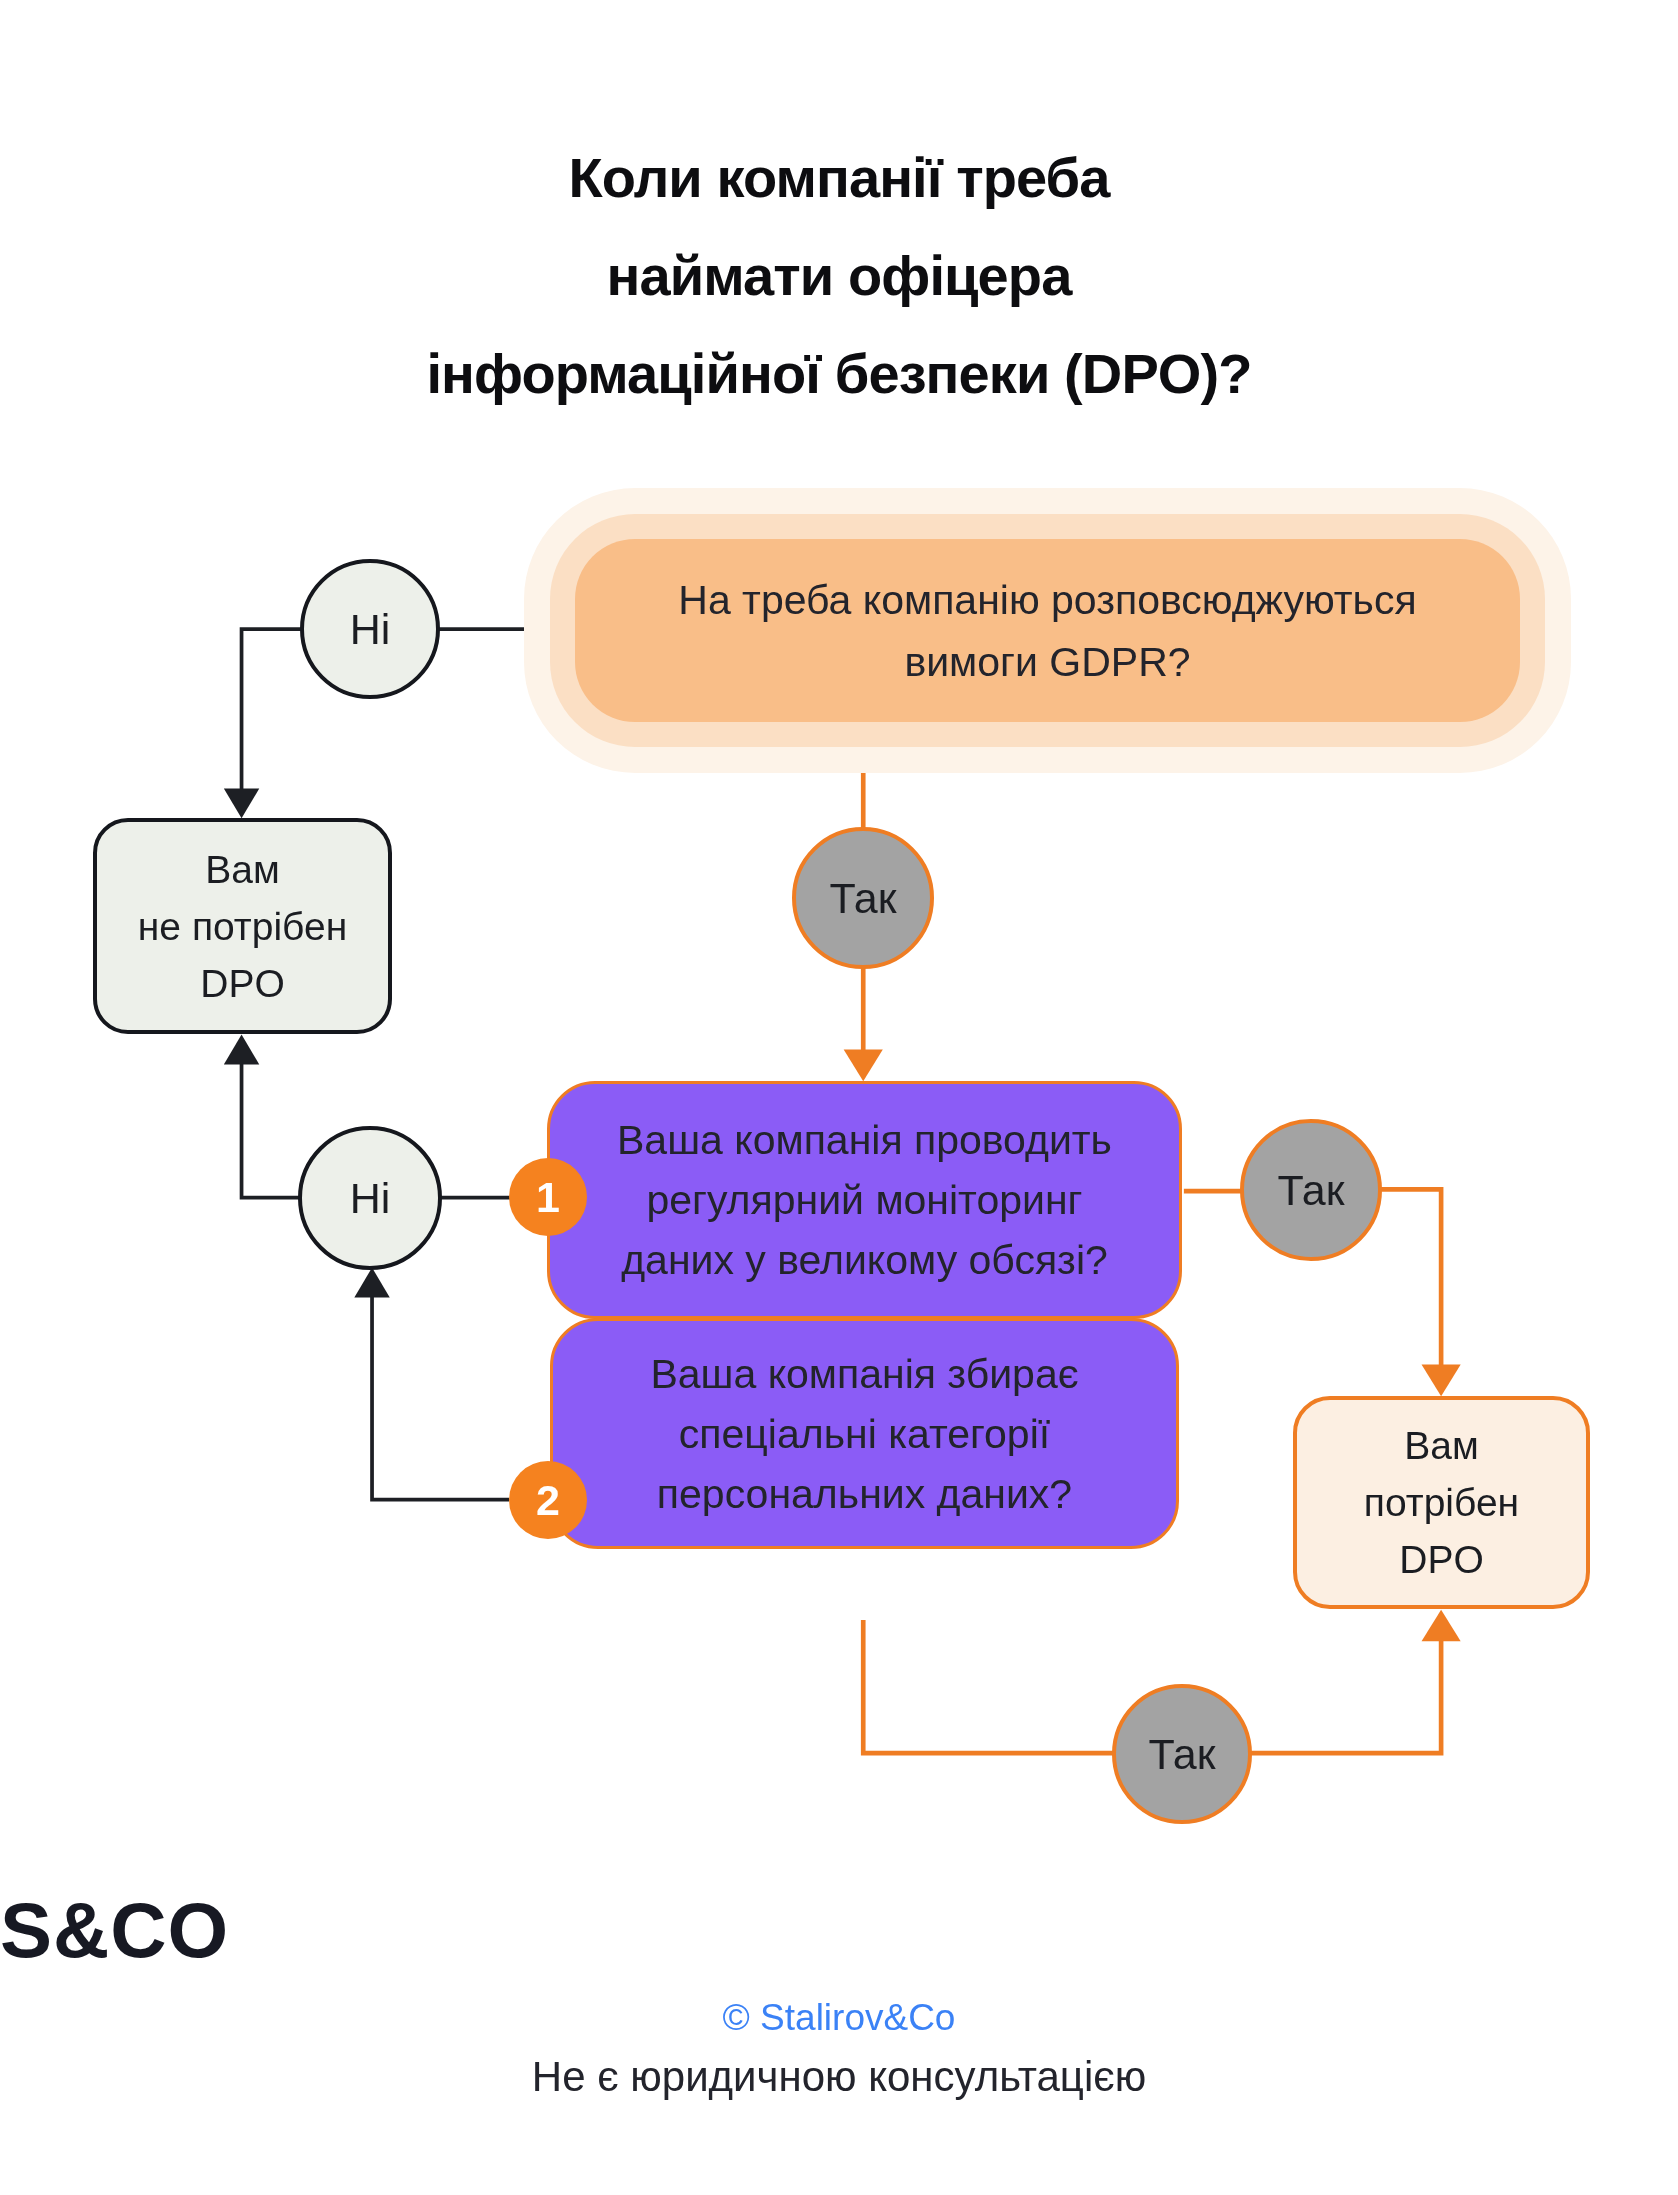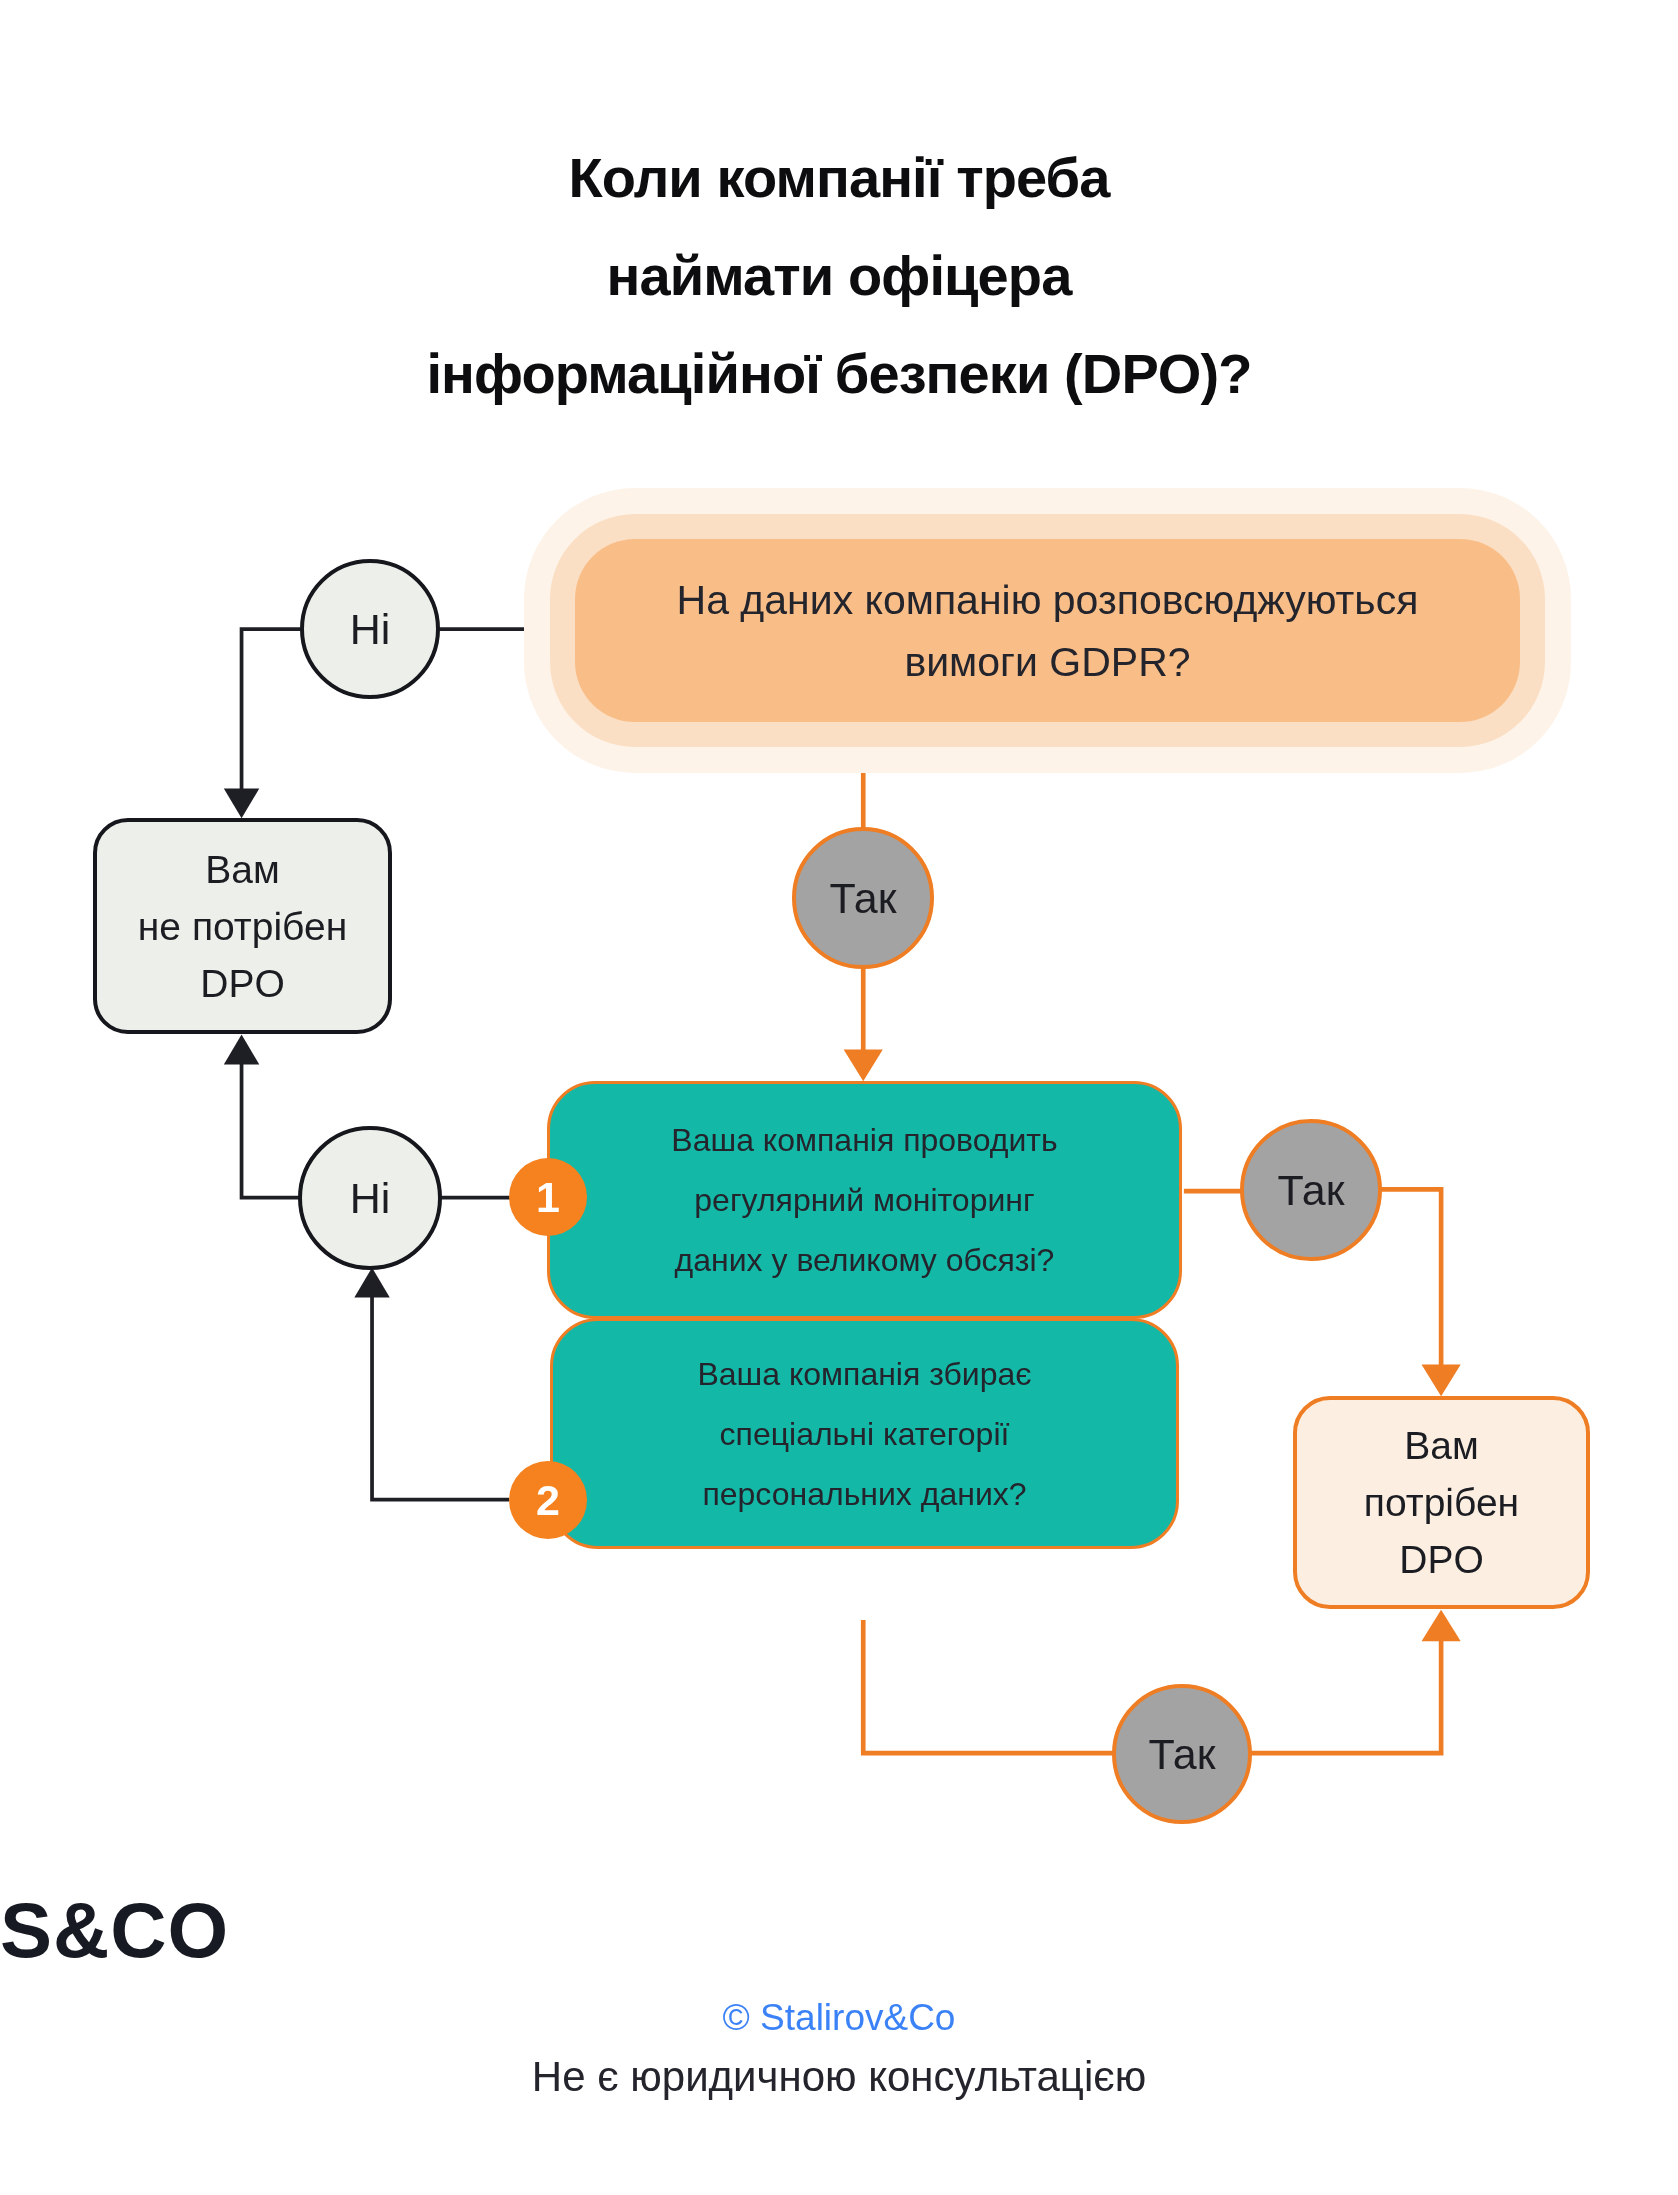--- a/index.html
+++ b/index.html
@@ -40,22 +40,22 @@
     background:#EDF0EA;border:4.7px solid #15171D;
     font-size:39px;line-height:57px;color:#1b1d22;
   }
   .result-yes{
     left:1293px;top:1396px;width:297px;height:213px;border-radius:37px;
     background:#FCEFE2;border:4.7px solid #EF7D23;
     font-size:39px;line-height:57px;color:#1b1d22;
   }
   
   .qbox{
-    background:#14b8a6;border:3.7px solid #EF7D23;border-radius:48px;
-    font-size:32px;line-height:60px;color:#23242c;
+    background:#8b5cf6;border:3.7px solid #EF7D23;border-radius:48px;
+    font-size:41px;line-height:60px;color:#23242c;
   }
   .q1{left:547px;top:1081px;width:635px;height:238px;}
   .q2{left:550px;top:1318px;width:629px;height:231px;}
   
   .badge{
     position:absolute;width:78px;height:78px;border-radius:50%;background:#F5821F;
     display:flex;align-items:center;justify-content:center;
     color:#ffffff;font-size:43px;font-weight:700;z-index:5;
   }
   .badge1{left:509px;top:1158px;}
@@ -104,21 +104,21 @@
       <polygon points="926,1160 905,1126 947,1126"></polygon>
       <polygon points="1546,1498 1525,1464 1567,1464"></polygon>
       <polygon points="1546,1727 1525,1761 1567,1761"></polygon>
     </g>
   </svg>
 
   <div class="title pre">Коли компанії треба
 наймати офіцера
 інформаційної безпеки (DPO)?</div>
 
-  <div class="node gdpr pre">На даних компанію розповсюджуються
+  <div class="node gdpr pre">На треба компанію розповсюджуються
 вимоги GDPR?</div>
 
   <div class="node circle no c-no-1">Ні</div>
   <div class="node circle no c-no-2">Ні</div>
   <div class="node circle yes c-yes-1">Так</div>
   <div class="node circle yes c-yes-2">Так</div>
   <div class="node circle yes c-yes-3">Так</div>
 
   <div class="node result-no pre">Вам
 не потрібен

